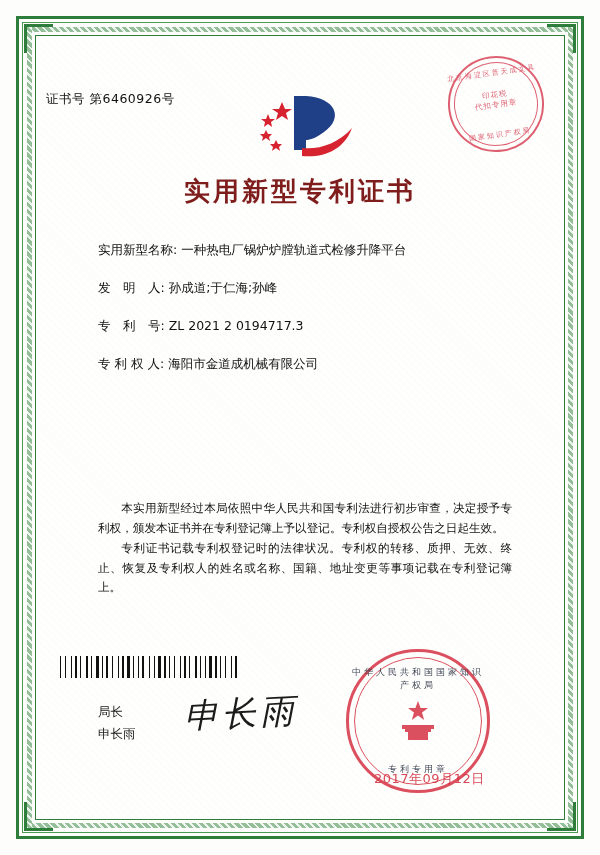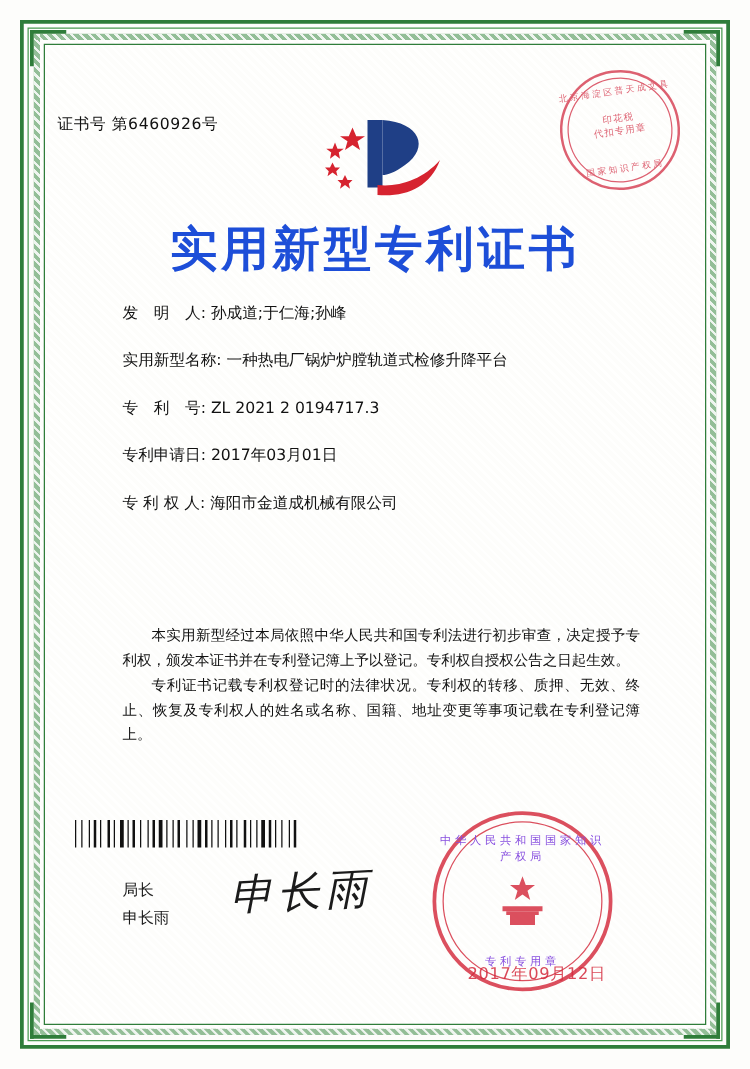--- a/index.html
+++ b/index.html
@@ -159,25 +159,25 @@
     height: 70px;
     margin-left: -68px;
   }
 
   .doc-title {
     position: absolute;
     left: 0;
     right: 0;
     top: 128px;
     text-align: center;
-    font-size: 38px;
+    font-size: 26px;
     font-weight: bold;
     letter-spacing: 3px;
     font-family: "DejaVu Serif", "Liberation Serif", serif;
-    color: #1d4ed8;
+    color: #7f1d1d;
   }
 
   .fields {
     position: absolute;
     left: 52px;
     right: 10px;
     top: 195px;
   }
   .field {
     font-size: 12.5px;
@@ -245,21 +245,21 @@
 
   
   .big-seal {
     position: absolute;
     left: 300px;
     top: 603px;
     width: 138px;
     height: 138px;
     border-radius: 50%;
     border: 3px solid #d42a3c;
-    color: #6d28d9;
+    color: #0f172a;
     opacity: 0.82;
   }
   .big-seal .inner-ring {
     position: absolute;
     left: 5px; top: 5px; right: 5px; bottom: 5px;
     border: 1px solid #d42a3c;
     border-radius: 50%;
   }
   .big-seal .emblem {
     position: absolute;
@@ -340,38 +340,34 @@
         <polygon points="34,42 36,46 40,46 37,49 38,53 34,50 30,53 31,49 28,46 32,46" fill="#d6232f"></polygon>
         <polygon points="44,52 46,56 50,56 47,59 48,63 44,60 40,63 41,59 38,56 42,56" fill="#d6232f"></polygon>
       </svg>
     </div>
 
     <div class="doc-title">实用新型专利证书</div>
 
     <div class="fields">
 
       <div class="field">
+        <span class="lbl">实用新型名称:</span>
+        <span class="val">一种热电厂锅炉炉膛轨道式检修升降平台</span>
+      </div>
+
+      <div class="field">
         <span class="lbl">发　明　人:</span>
         <span class="val">孙成道;于仁海;孙峰</span>
-      </div>
-
-      <div class="field">
-        <span class="lbl">实用新型名称:</span>
-        <span class="val">一种热电厂锅炉炉膛轨道式检修升降平台</span>
       </div>
 
       <div class="field">
         <span class="lbl">专　利　号:</span>
         <span class="val">ZL 2021 2 0194717.3</span>
       </div>
 
-      <div class="field">
-        <span class="lbl">专利申请日:</span>
-        <span class="val">2017年03月01日</span>
-      </div>
 
       <div class="field">
         <span class="lbl">专 利 权 人:</span>
         <span class="val">海阳市金道成机械有限公司</span>
       </div>
 
 
     </div>
 
     <div class="paras">

